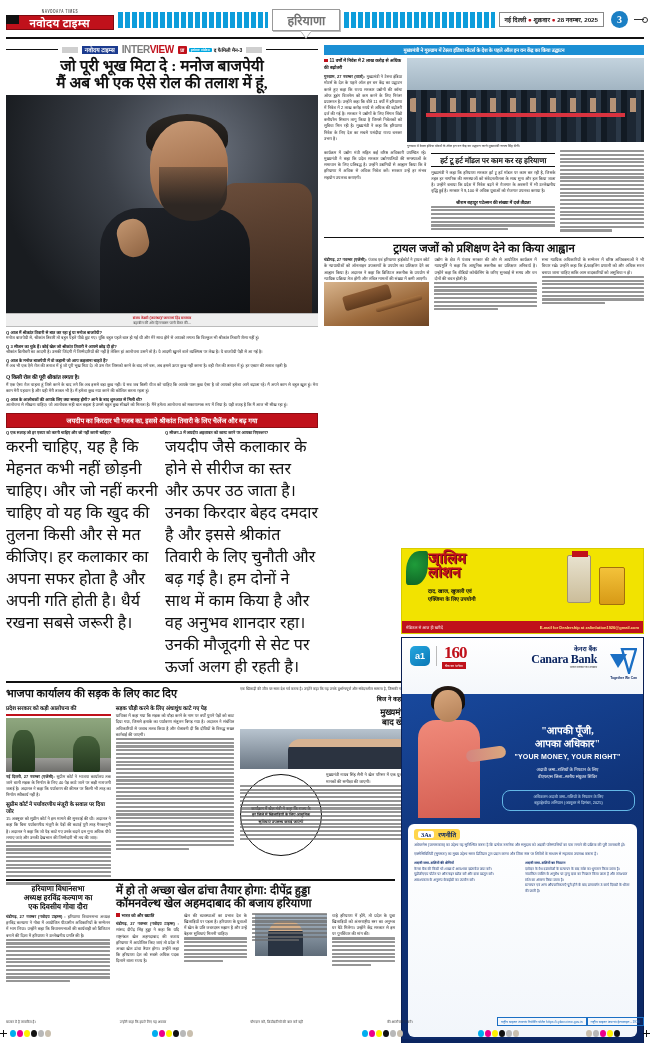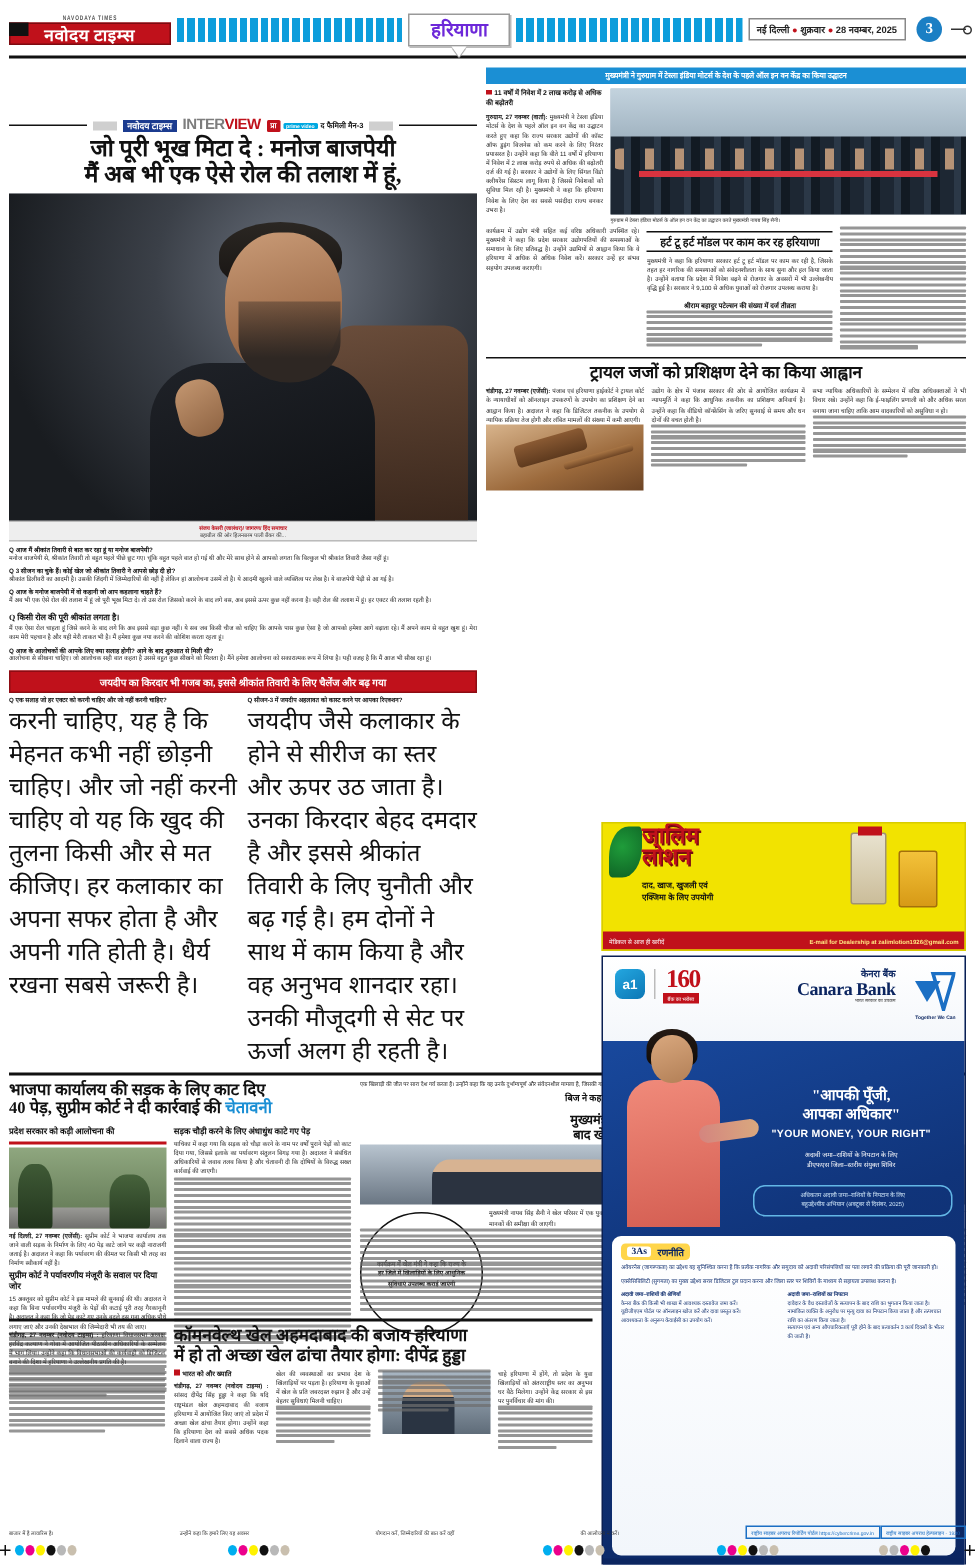--- a/index.html
+++ b/index.html
@@ -20,21 +20,21 @@
   .logo-box { background:#c0111b; border:1px solid #7d0a10; height:15px;
       display:flex; align-items:center; justify-content:center; }
   .logo-text { color:#fff; font-weight:700; font-size:11px; letter-spacing:.3px;
       transform:scaleX(1.05); font-family:"Liberation Serif", serif; }
   .logo-corner { position:absolute; left:0; top:5px; width:13px; height:9px; background:#111; }
   .bars { flex:1 1 auto; height:16px;
      background:repeating-linear-gradient(90deg,#0d9ddb 0 5px,#ffffff 5px 7px); }
   .section-tag { position:relative; flex:0 0 auto; }
   .section-tag-box { border:1px solid #999; background:#fff; padding:1px 14px;
       box-shadow:1px 1px 0 #bbb; }
-  .section-tag-box span { color:#6d28d9; font-weight:700; font-size:12.5px;
+  .section-tag-box span { color:#737373; font-weight:700; font-size:12.5px;
       font-family:Liberation Mono, monospace; }
   .section-tag-tail { position:absolute; left:50%; margin-left:-5px; bottom:-7px;
       width:0;height:0;border-left:5px solid transparent;border-right:5px solid transparent;
       border-top:7px solid #fff; filter:drop-shadow(0 1px 0 #999); }
   .dateline { border:1px solid #888; background:#fff; padding:2px 5px; font-size:6.2px;
       font-weight:700; color:#222; white-space:nowrap; }
   .dateline .dot { color:#c0111b; }
   .pagenum { width:17px;height:17px;border-radius:50%;background:#1b7fc4;color:#fff;
       font-weight:700;font-size:10px;display:flex;align-items:center;justify-content:center;
       margin-left:3px; font-family:"Liberation Serif", serif;}
@@ -51,21 +51,21 @@
 
   
   .lines { display:block; }
   .lines i { display:block; height:2.1px; background:#6d6d6d; margin-bottom:2.0px;
       border-radius:.5px; opacity:.72; }
   .lines i:last-child { width:62%; }
   .lines.dense i { margin-bottom:1.7px; }
 
   
   .top { display:flex; gap:6px; margin-top:3px; }
-  .col-left { width:312px; flex:0 0 312px;margin-top:34px; }
+  .col-left { width:312px; flex:0 0 312px; }
   .col-right { flex:1 1 auto; }
 
   .interview-bar { display:flex; align-items:center; gap:4px; margin:2px 0 1px; }
   .ib-line { flex:1 1 auto; height:1px; background:#111; }
   .ib-logo { background:#1b3b8f; color:#fff; font-size:6px; font-weight:700; padding:0 3px;
       font-family:"Liberation Serif", serif; }
   .ib-word { font-size:10px; font-weight:700; color:#7d7d7d; letter-spacing:-.4px;
       font-family:"Liberation Sans", sans-serif; }
   .ib-word b { color:#c0111b; }
   .ib-prime { display:flex; align-items:center; gap:2px; font-size:5px; font-weight:700;}
@@ -483,23 +483,20 @@
       </div>
     </div>
   </div>
 
   <div class="rule-blk" style="margin-top:4px"></div>
 
   <div class="mid-row">
     <div class="ml-left">
       <div class="hl lower-hl">
         <div>भाजपा कार्यालय की सड़क के लिए काट दिए</div>
-        <div>
-          <span>40 पेड़, सुप्रीम कोर्ट ने दी कार्रवाई की </span><span class="blue">चेतावनी</span>
-        </div>
       </div>
       <div style="display:flex;gap:5px;margin-top:3px">
         <div style="flex:1 1 47%">
           <div class="subhl-sm">प्रदेश सरकार को कड़ी आलोचना की</div>
           <div class="rule-red"></div>
           <div class="news-photo">
             <div class="np-road"></div>
             <div class="np-tree"></div>
             <div class="np-tree2"></div>
           </div>
@@ -695,20 +692,25 @@
         <span class="bk-tf">1800 1030</span>
         <span class="bk-web">www.canarabank.bank.in</span>
       </div>
     </div>
   </div>
 
   <div class="bottom">
     <div class="rule-blk" style="margin-bottom:3px"></div>
     <div class="bot-row">
       <div class="bot-l">
+        <div class="hl bot-hl-l">
+          <div>हरियाणा विधानसभा</div>
+          <div>अध्यक्ष हरविंद्र कल्याण का</div>
+          <div>एक दिवसीय गोवा दौरा</div>
+        </div>
         <div class="body-col" style="margin-top:3px">
           <b>चंडीगढ़, 27 नवम्बर (नवोदय टाइम्स) :</b>
           <span>हरियाणा विधानसभा अध्यक्ष हरविंद्र कल्याण ने गोवा में आयोजित पीठासीन अधिकारियों के सम्मेलन में भाग लिया। उन्होंने कहा कि विधानसभाओं की कार्यवाही को डिजिटल बनाने की दिशा में हरियाणा ने उल्लेखनीय प्रगति की है।</span>
         </div>
         <div class="lines dense">
             <i></i>
             <i></i>
             <i></i>
             <i></i>
             <i></i>
@@ -717,22 +719,22 @@
             <i></i>
             <i></i>
             <i></i>
             <i></i>
             <i></i>
           </div>
       </div>
 
       <div class="bot-r">
         <div class="hl bot-hl-r">
+          <div>में हो तो अच्छा खेल ढांचा तैयार होगा: दीपेंद्र हुड्डा</div>
           <div>कॉमनवेल्थ खेल अहमदाबाद की बजाय हरियाणा</div>
-          <div>में हो तो अच्छा खेल ढांचा तैयार होगा: दीपेंद्र हुड्डा</div>
         </div>
         <div class="bot-cols">
           <div>
             <div class="bullet-box" style="font-size:4.4px">
               <span class="sq"></span><span>भारत को और ख्याति</span>
             </div>
             <div class="body-col" style="margin-top:2px">
               <b>चंडीगढ़, 27 नवम्बर (नवोदय टाइम्स) :</b>
               <span>सांसद दीपेंद्र सिंह हुड्डा ने कहा कि यदि राष्ट्रमंडल खेल अहमदाबाद की बजाय हरियाणा में आयोजित किए जाएं तो प्रदेश में अच्छा खेल ढांचा तैयार होगा। उन्होंने कहा कि हरियाणा देश को सबसे अधिक पदक दिलाने वाला राज्य है।</span>
             </div>

